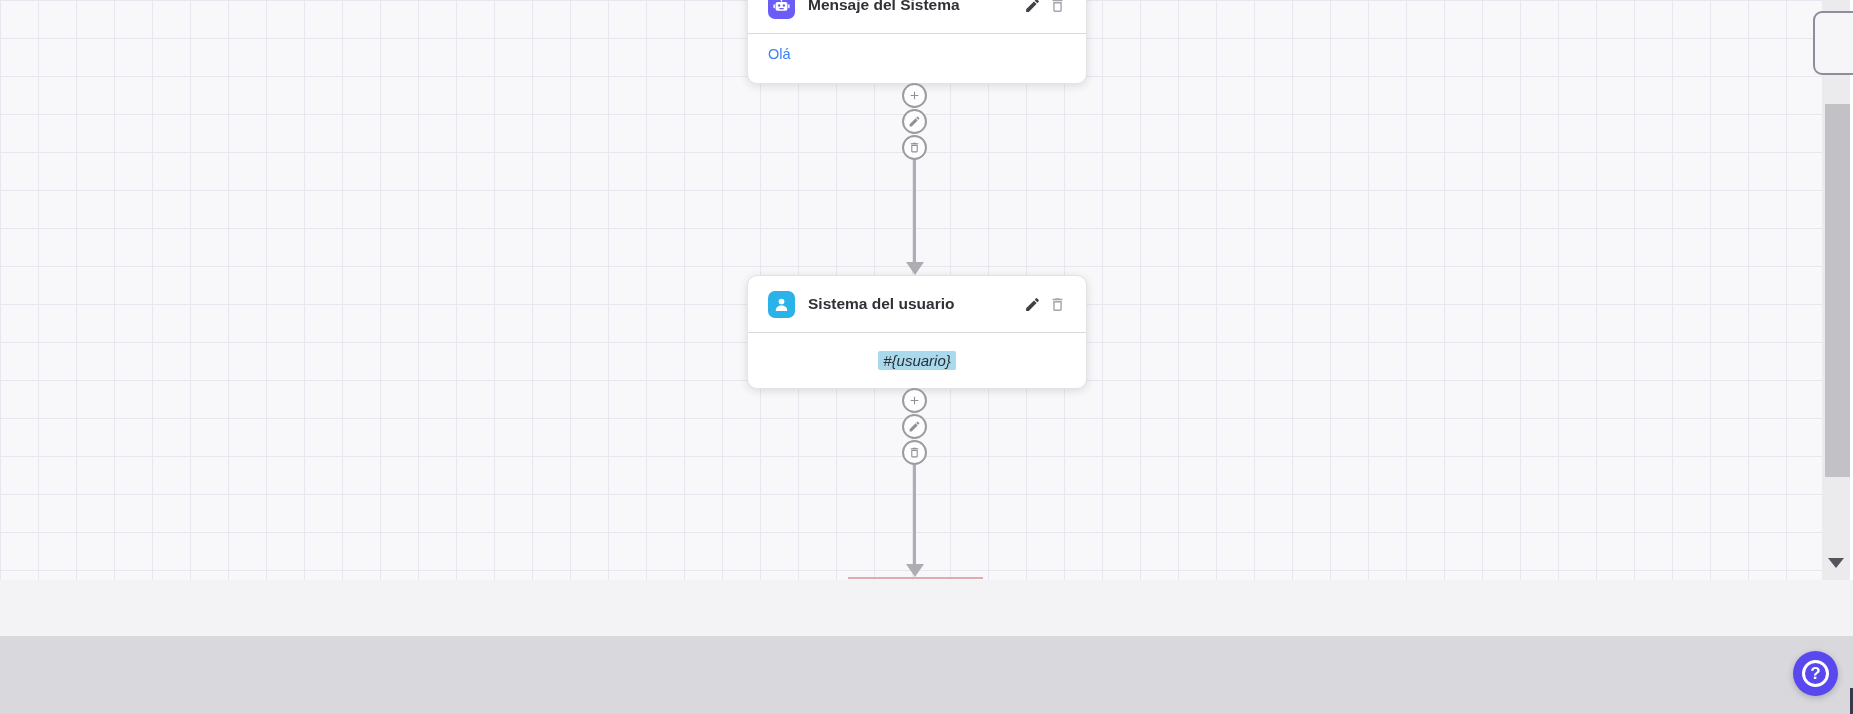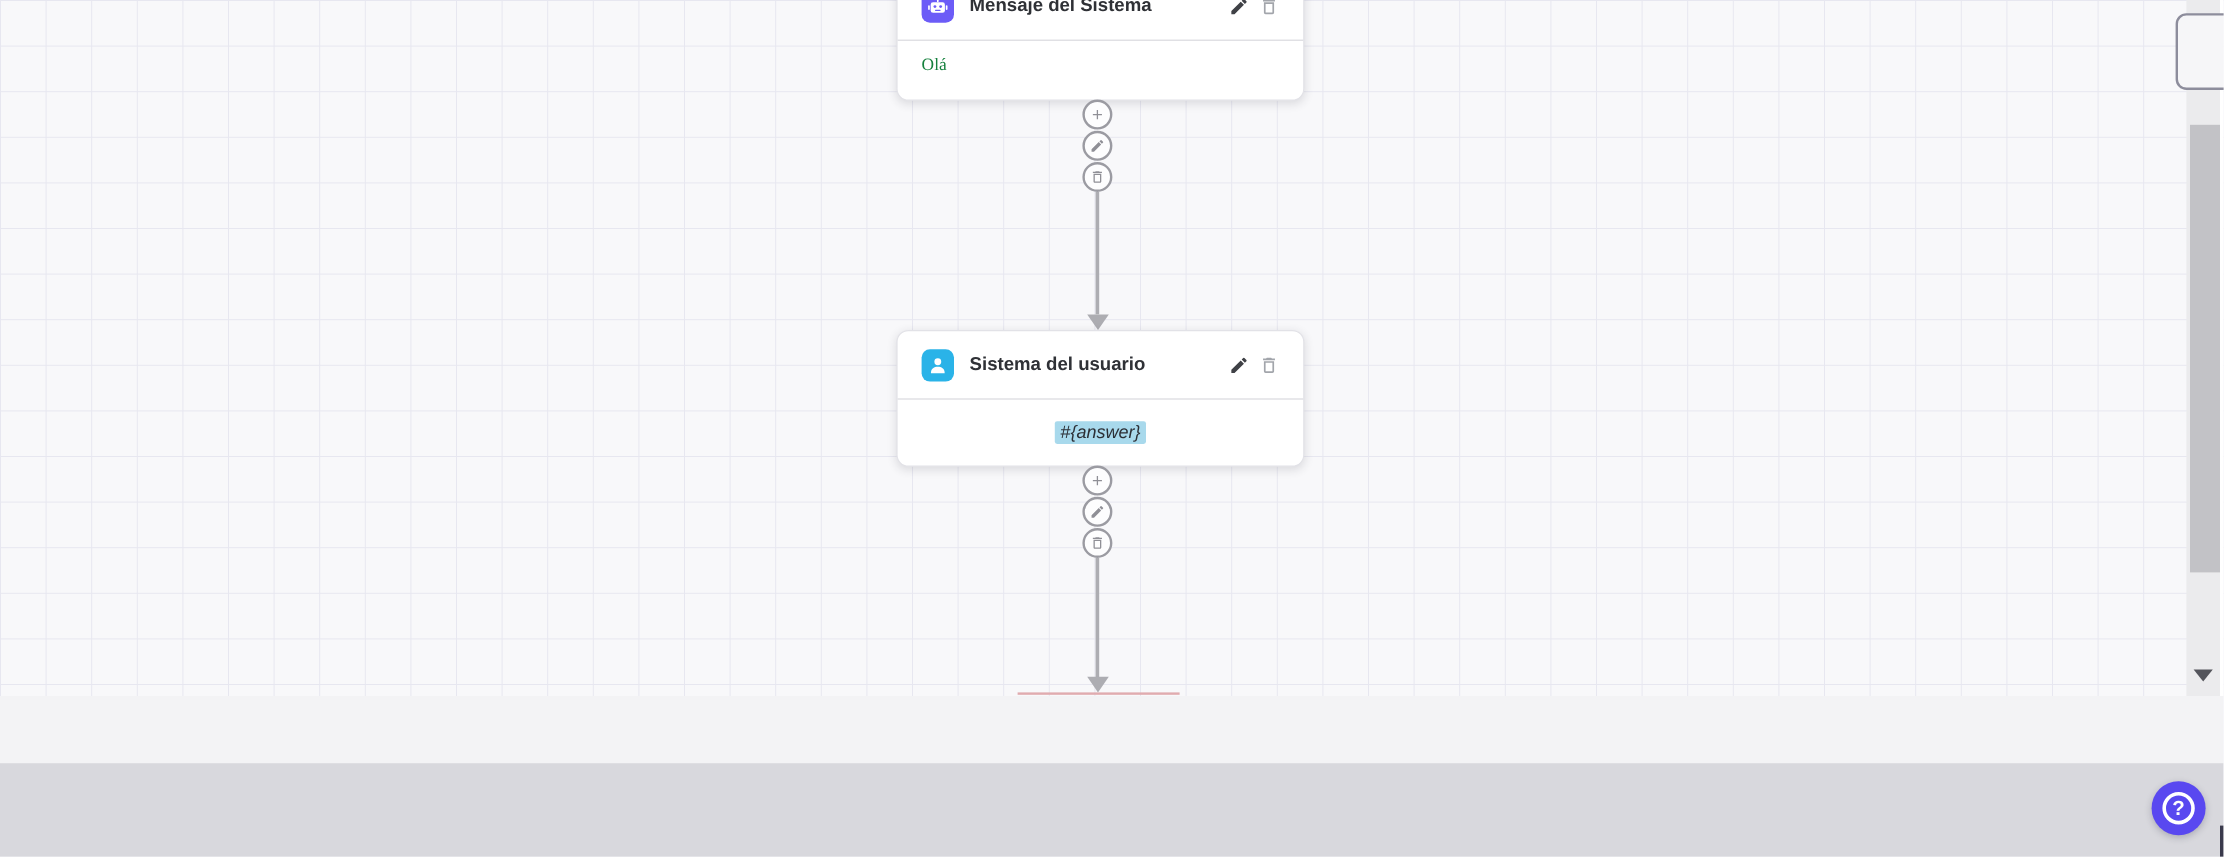--- a/index.html
+++ b/index.html
@@ -26,21 +26,21 @@
     display:flex;align-items:center;justify-content:center;}
   .node-icon.sys{background:#6c5cf7;}
   .node-icon.usr{background:#2ab3e8;}
   .node-icon svg{width:19px;height:19px;}
   .node-title{font-size:15.5px;font-weight:700;color:#2f3136;margin-left:13px;
     flex:1 1 auto;white-space:nowrap;}
   .hicon{width:18px;height:18px;display:inline-flex;align-items:center;
     justify-content:center;margin-left:7px;cursor:pointer;}
   .hicon svg{width:17px;height:17px;}
   .node-body{padding:12px 20px;box-sizing:border-box;}
-  .node-body.plain{font-size:14.5px;color:#15803d;font-family:Liberation Serif, serif;}
+  .node-body.plain{font-size:14.5px;color:#3b82f6;}
   .node-body.centered{display:flex;align-items:center;justify-content:center;
     height:54px;padding:0;}
   .answer-chip{font-size:15px;font-style:italic;color:#2c2f35;
     background:#a8d9ec;padding:1px 5px;border-radius:2px;}
 
   
   .cbtn{position:absolute;left:902px;width:25px;height:25px;border-radius:50%;
     border:2px solid #9b9ba2;background:#fdfdfe;box-sizing:border-box;
     display:flex;align-items:center;justify-content:center;padding:0;cursor:pointer;}
   .cbtn svg{width:13px;height:13px;}
@@ -149,21 +149,21 @@
               <path d="M3 17.25V21h3.75L17.81 9.94l-3.75-3.75L3 17.25zM20.71 7.04c.39-.39.39-1.02 0-1.41l-2.34-2.34a.996.996 0 0 0-1.41 0l-1.83 1.83 3.75 3.75 1.83-1.83z"></path>
             </svg>
         </span>
         <span class="hicon">
           <svg viewBox="0 0 24 24" fill="#a2a5ab">
               <path d="M6 19c0 1.1.9 2 2 2h8c1.1 0 2-.9 2-2V7H6v12zM8 9h8v10H8V9zm7.5-5-1-1h-5l-1 1H5v2h14V4h-3.5z"></path>
             </svg>
         </span>
       </div>
       <div class="node-body centered">
-        <span class="answer-chip">#{answer}</span>
+        <span class="answer-chip">#{usuario}</span>
       </div>
     </div>
 
     <button class="cbtn g2-add">
       <svg viewBox="0 0 24 24" fill="#8f8f96">
           <path d="M19 13h-6v6h-2v-6H5v-2h6V5h2v6h6v2z"></path>
         </svg>
     </button>
     <button class="cbtn g2-edit">
       <svg viewBox="0 0 24 24" fill="#8f8f96">

